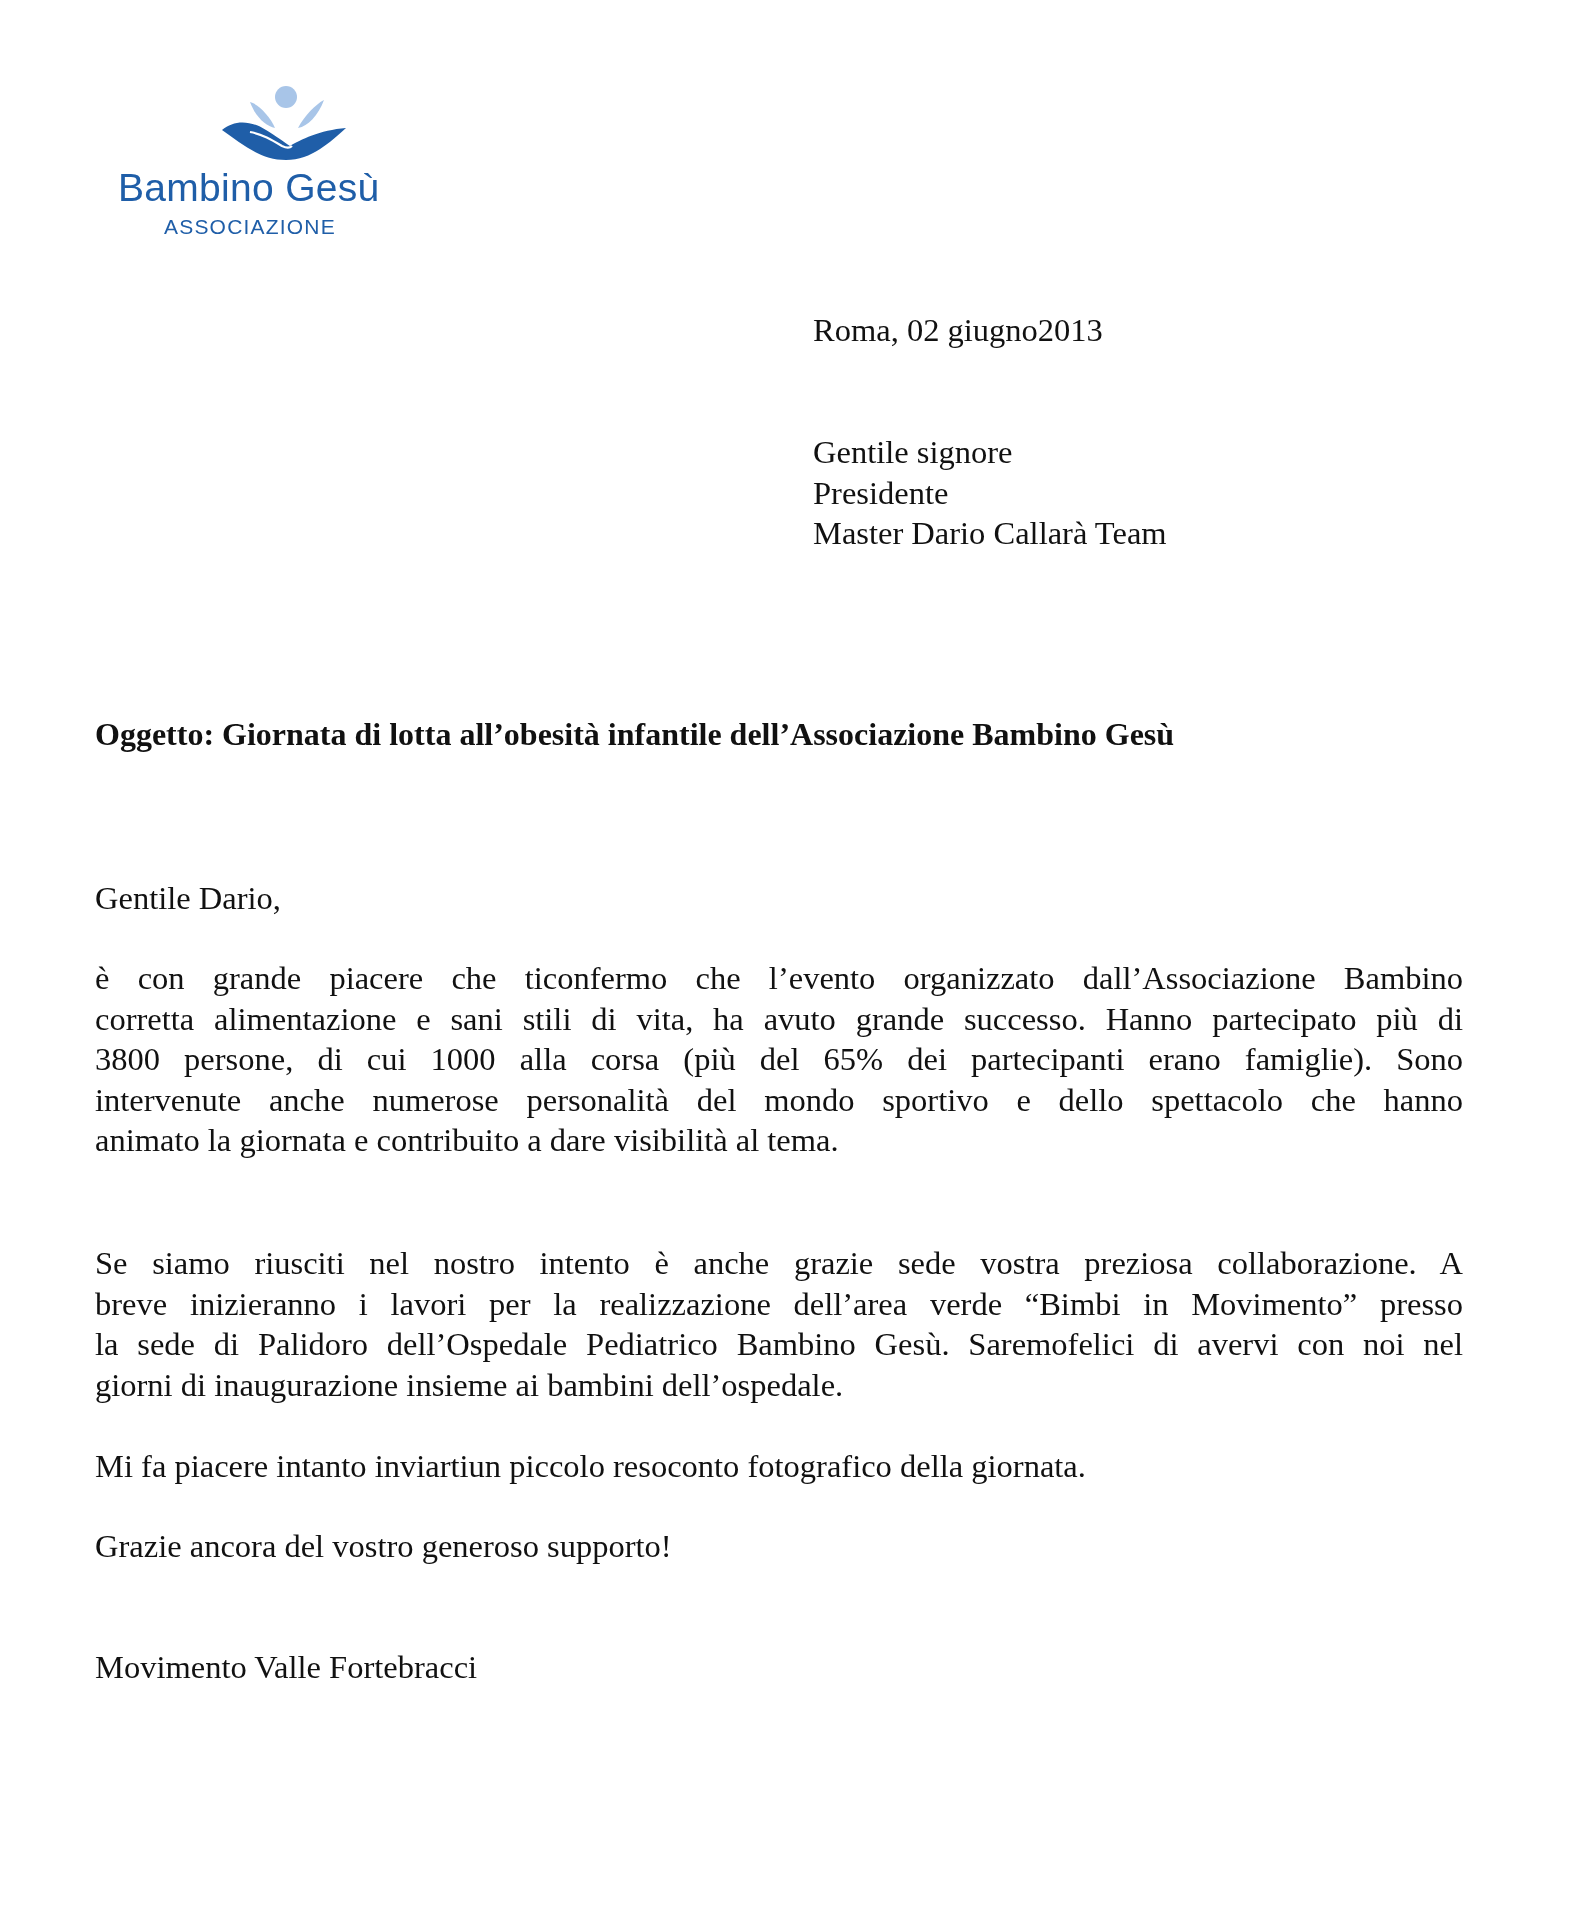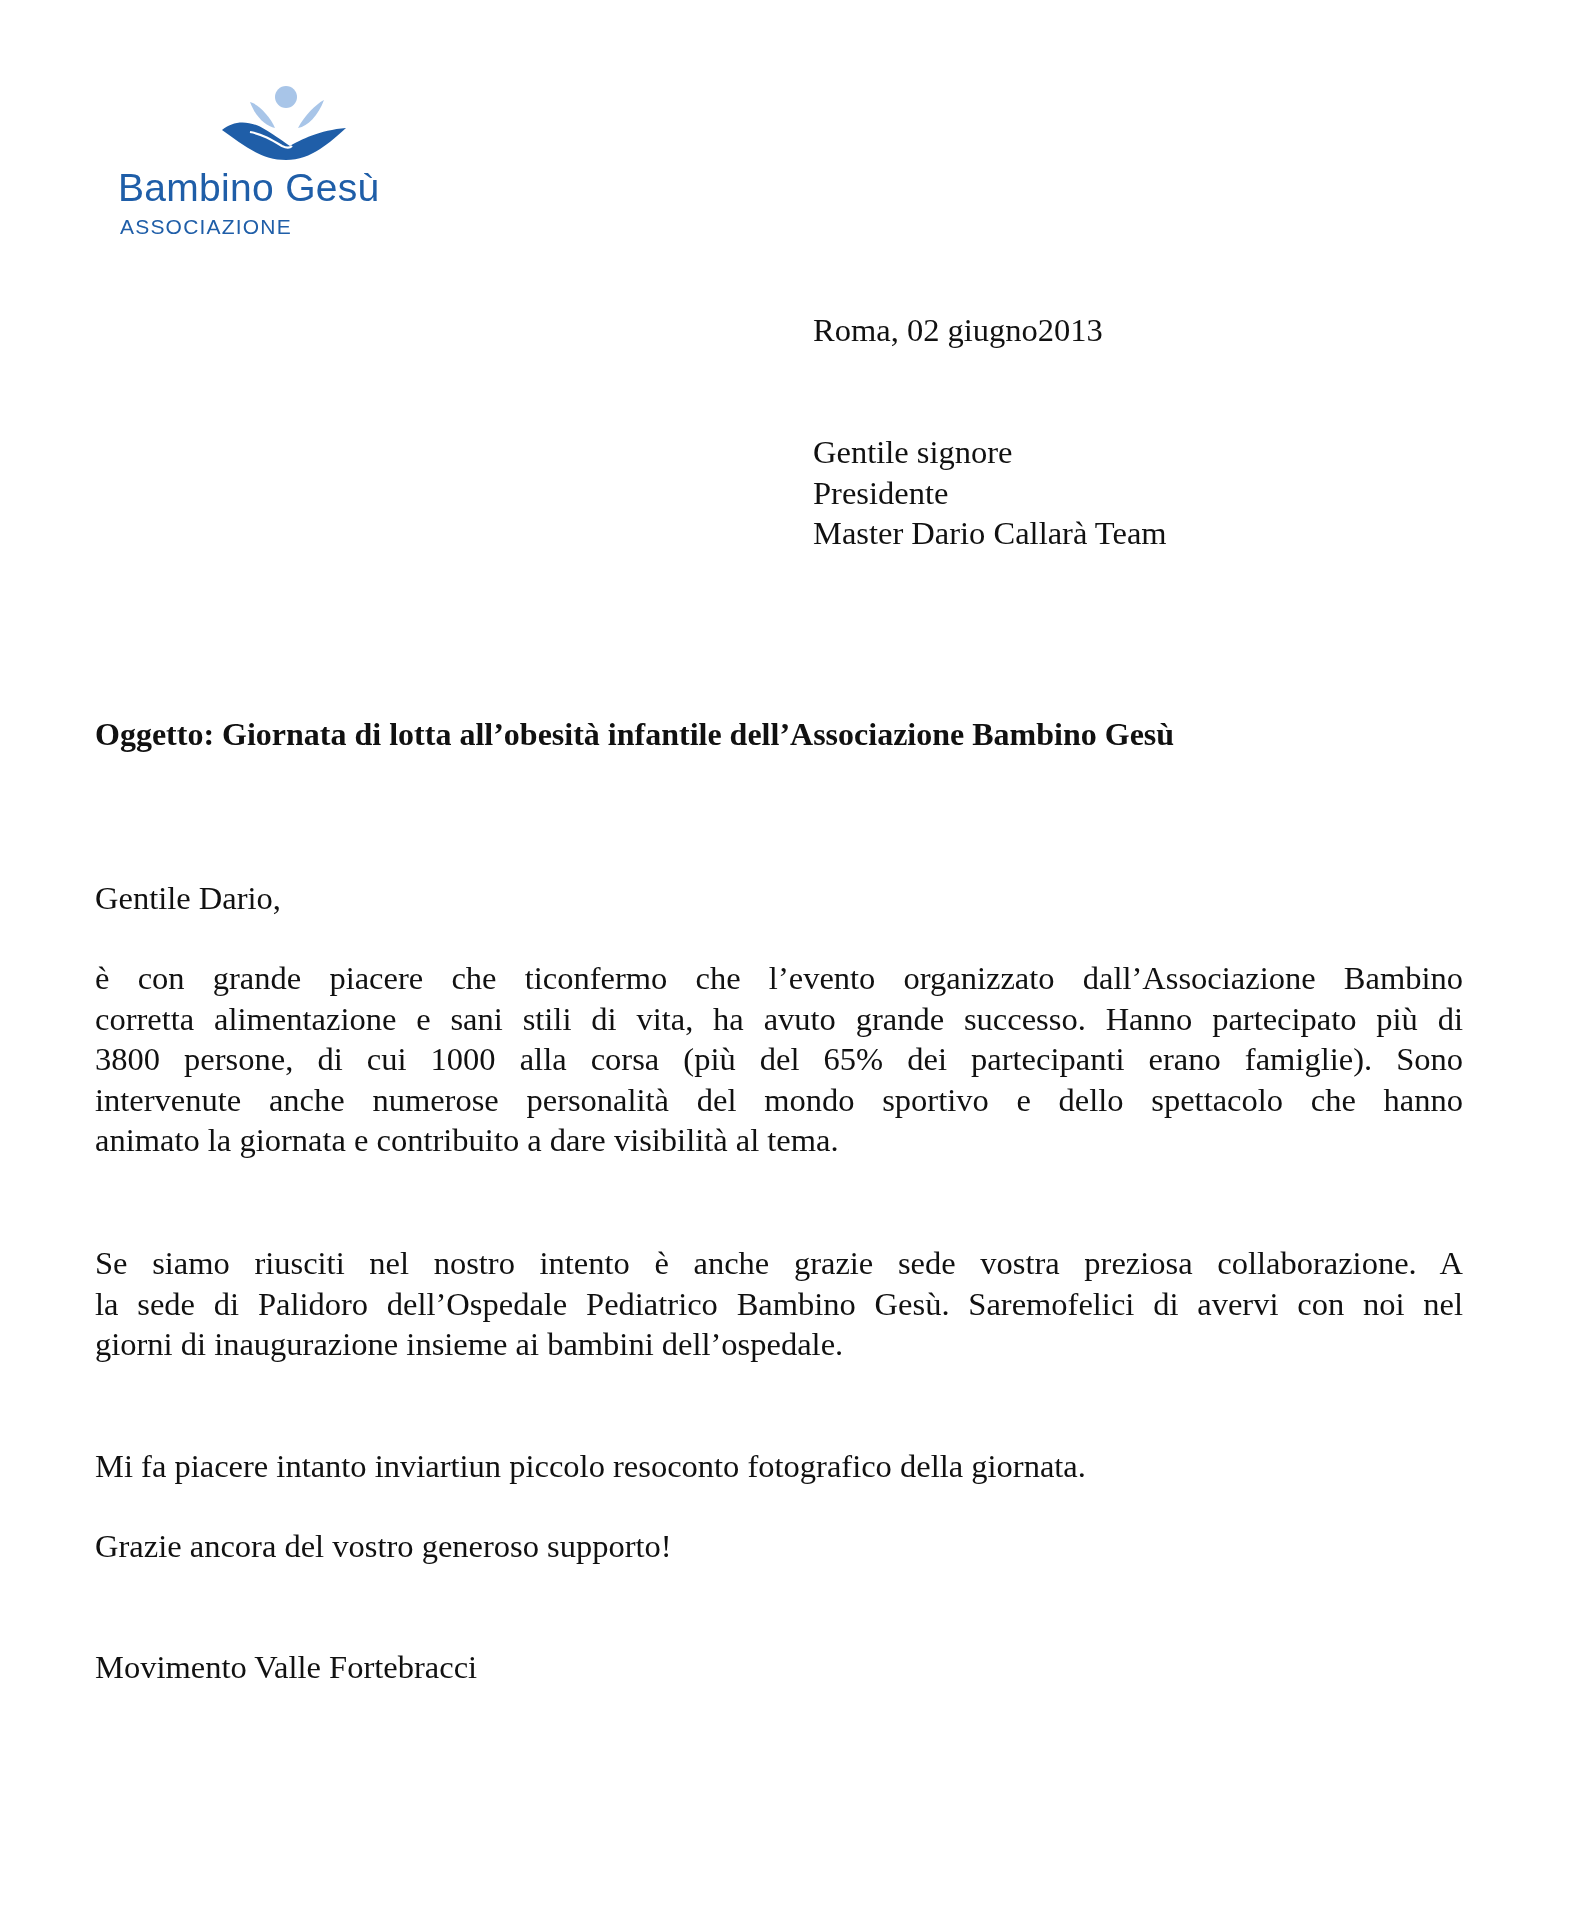--- a/index.html
+++ b/index.html
@@ -36,21 +36,21 @@
     <circle cx="66" cy="11" r="11" fill="#a8c5e8"></circle>
 
     <path d="M30 16 C38 18 50 30 55 42 C46 40 36 32 30 16 Z" fill="#a8c5e8"></path>
 
     <path d="M104 14 C96 18 84 30 78 42 C88 40 98 30 104 14 Z" fill="#a8c5e8"></path>
 
     <path d="M2 44 C14 34 30 34 46 44 C56 50 64 56 70 60 C80 54 100 44 126 42 C110 56 92 74 66 74 C40 74 22 58 2 44 Z" fill="#1f5ea8"></path>
     <path d="M30 46 C42 48 52 54 62 60 C66 62 70 62 72 60" stroke="#ffffff" stroke-width="2.2" fill="none"></path>
   </svg>
   <div class="logo-name" style="color:#1f5ea8;">Bambino Gesù</div>
-  <div class="logo-sub" style="color:#1f5ea8;">ASSOCIAZIONE</div>
+  <div class="logo-sub" style="color:#1f5ea8;margin-left:44px;">ASSOCIAZIONE</div>
 </div>
 
 <div class="abs txt date">Roma, 02 giugno2013</div>
 
 <div class="abs txt recipient">
   <div>Gentile signore</div>
   <div>Presidente</div>
   <div>Master Dario Callarà Team</div>
 </div>
 
@@ -61,20 +61,21 @@
 <div class="abs txt para p1">
   <span class="line">è con grande piacere che ticonfermo che l’evento organizzato dall’Associazione Bambino</span>
   <span class="line">corretta alimentazione e sani stili di vita, ha avuto grande successo. Hanno partecipato più di</span>
   <span class="line">3800 persone, di cui 1000 alla corsa (più del 65% dei partecipanti erano famiglie).  Sono</span>
   <span class="line">intervenute anche numerose personalità del mondo sportivo e dello spettacolo che hanno</span>
   <span class="line last">animato la giornata e contribuito a dare visibilità al tema.</span>
 </div>
 
 <div class="abs txt para p2">
   <span class="line">Se siamo riusciti nel nostro intento è anche grazie sede vostra preziosa collaborazione. A</span>
+  <span class="line">breve inizieranno i lavori per la realizzazione dell’area verde “Bimbi in Movimento” presso</span>
   <span class="line">la sede di Palidoro dell’Ospedale Pediatrico Bambino Gesù. Saremofelici di avervi con noi nel</span>
   <span class="line last">giorni di inaugurazione insieme ai bambini dell’ospedale.</span>
 </div>
 
 <div class="abs txt para p3">
   <span class="line last">Mi fa piacere intanto inviartiun piccolo resoconto fotografico della giornata.</span>
 </div>
 
 <div class="abs txt para p4">
   <span class="line last">Grazie ancora del vostro generoso supporto!</span>

